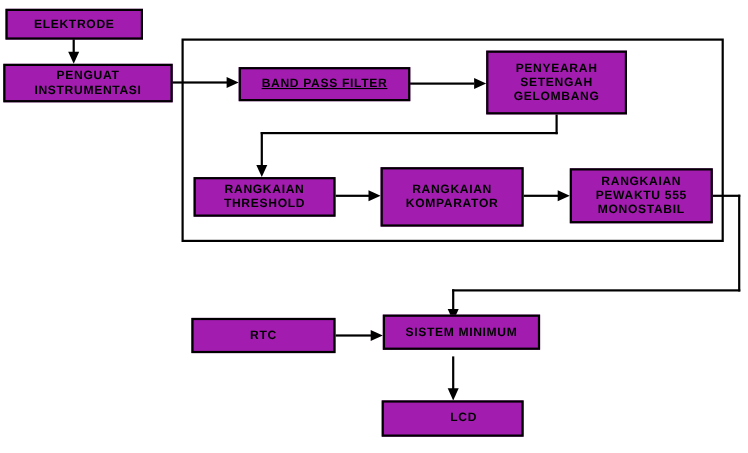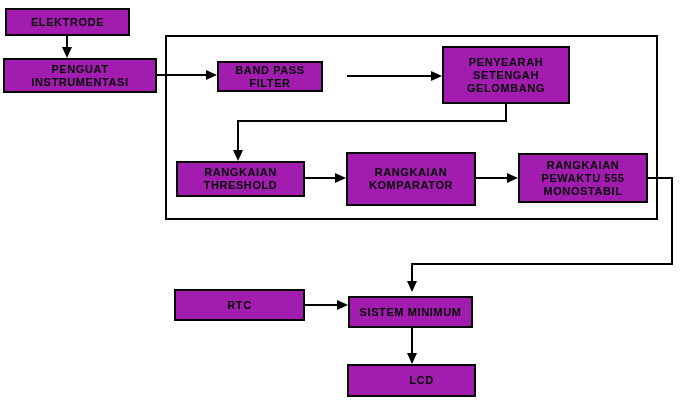--- a/index.html
+++ b/index.html
@@ -57,27 +57,27 @@
     width: 0; height: 0;
     border-left: 5px solid transparent;
     border-right: 5px solid transparent;
     border-top: 11px solid #000000;
     z-index: 1;
   }
   
   #blk-elektrode   { left: 5px;   top: 8px;   width: 125px; height: 28px; }
   #blk-penguat     { left: 3px;   top: 58px;  width: 154px; height: 35px; }
   #frame-analog    { left: 165px; top: 35px;  width: 493px; height: 185px; }
-  #blk-bandpass    { left: 217px; top: 61px;  width: 106px; height: 31px; }
+  #blk-bandpass    { left: 217px; top: 61px;  width: 156px; height: 31px; text-decoration: underline; }
   #blk-penyearah   { left: 442px; top: 46px;  width: 128px; height: 58px; }
   #blk-threshold   { left: 176px; top: 161px; width: 129px; height: 36px; }
   #blk-komparator  { left: 346px; top: 152px; width: 130px; height: 54px; }
   #blk-pewaktu     { left: 518px; top: 153px; width: 130px; height: 50px; }
   #blk-rtc         { left: 174px; top: 289px; width: 131px; height: 32px; }
-  #blk-sistem      { left: 348px; top: 296px; width: 125px; height: 32px; }
+  #blk-sistem      { left: 348px; top: 286px; width: 143px; height: 32px; }
   #blk-lcd         { left: 347px; top: 364px; width: 129px; height: 33px; padding-left: 20px; }
 </style>
 </head>
 <body>
 
 <div class="stage">
 
   <div class="group-frame" id="frame-analog"></div>
 
   <div class="block" id="blk-elektrode">ELEKTRODE</div>

